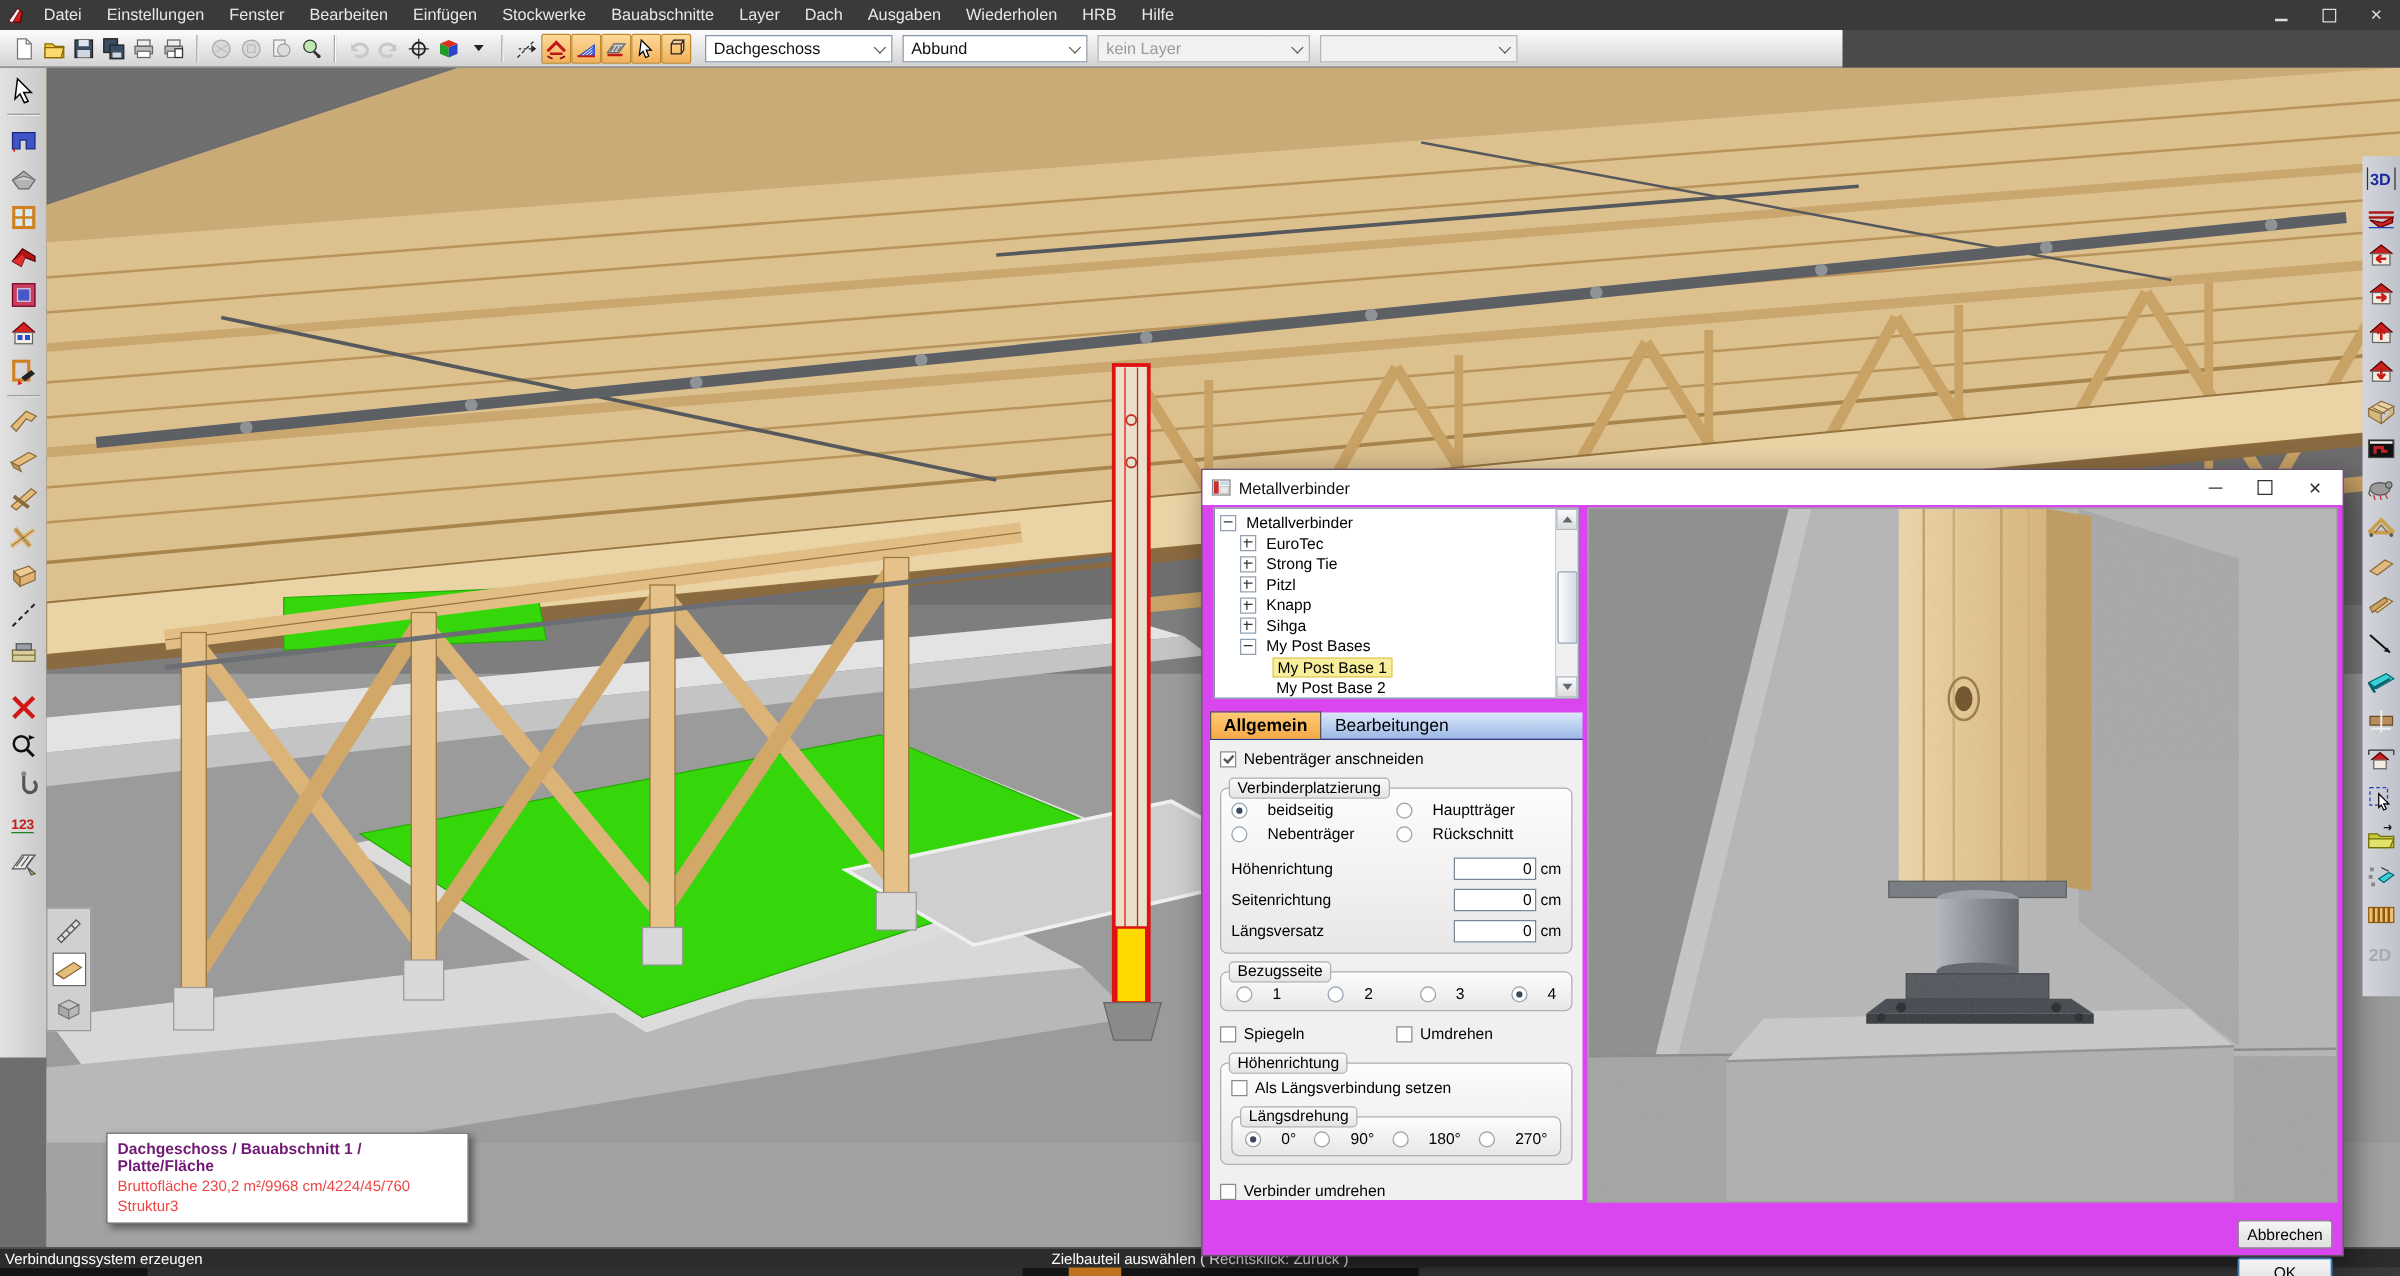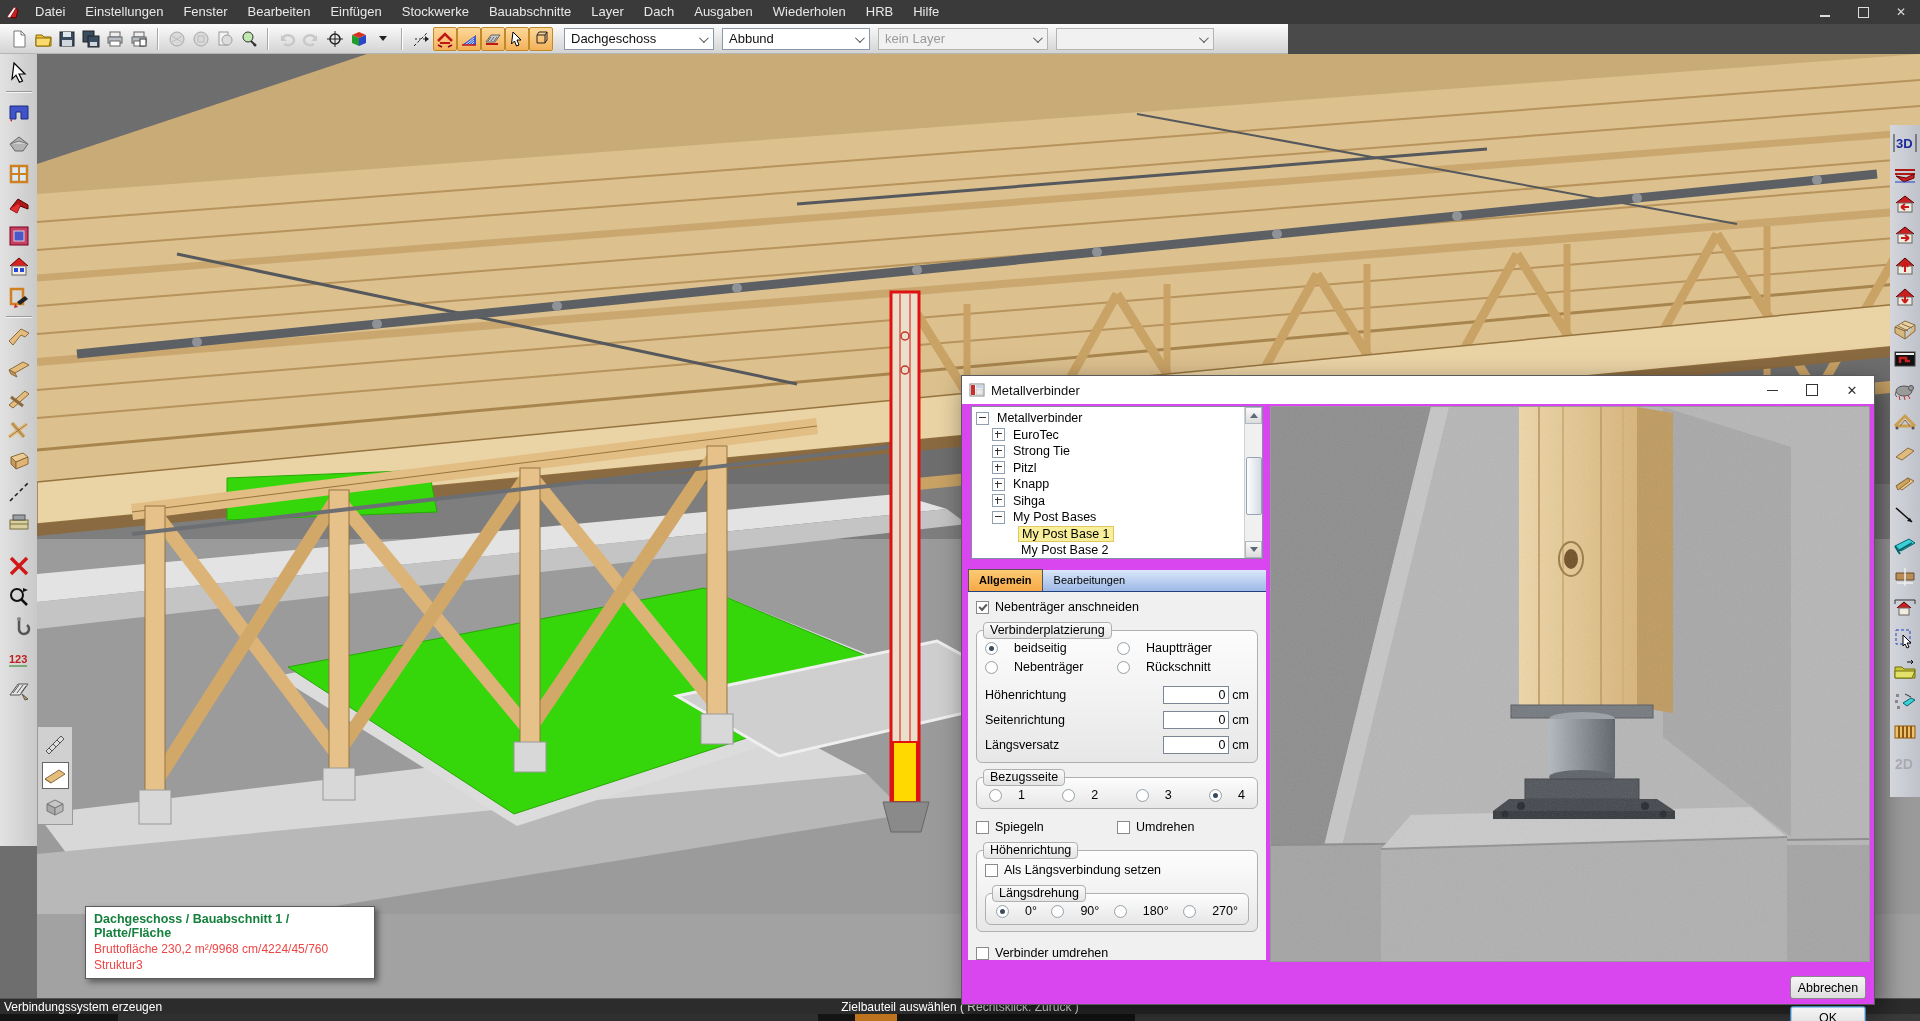--- a/index.html
+++ b/index.html
@@ -9,21 +9,21 @@
   .menubar{position:absolute;left:0;top:0;width:1920px;height:24px;background:#3a3a3a;
            display:flex;align-items:center;color:#e8e8e8;font-size:13px;z-index:40;}
   .menubar .applogo{width:22px;height:20px;display:flex;align-items:center;justify-content:center;margin-left:3px;}
   .menubar .mi{padding:0 10px;line-height:24px;cursor:default;}
   .winbtns{position:absolute;right:0;top:0;height:24px;display:flex;}
   .winbtn{width:38px;height:24px;display:flex;align-items:center;justify-content:center;color:#ddd;font-size:12px;}
   .glyph-min{width:10px;border-bottom:2px solid #ddd;height:2px;margin-top:6px;}
   .glyph-max{width:9px;height:9px;border:1.5px solid #ddd;}
   
   .toolbar{position:absolute;left:0;top:24px;width:1920px;height:30px;background:#4a4a4a;z-index:40;}
-  .tb-light{position:absolute;left:0;top:0;width:1288px;height:30px;
+  .tb-light{position:absolute;left:0;top:0;width:1474px;height:30px;
             background:linear-gradient(#fcfcfc,#d3d3d3);border-bottom:1px solid #b5b5b5;
             display:flex;align-items:center;padding-left:4px;box-sizing:border-box;}
   .tgroup{display:flex;align-items:center;height:28px;padding:0 3px;}
   .tsep{width:1px;height:22px;background:#a8a8a8;border-right:1px solid #fff;margin:0 3px;}
   .tbtn{width:24px;height:24px;display:flex;align-items:center;justify-content:center;border-radius:2px;}
   .tbtn.tg{background:linear-gradient(#fdd89b,#f3b159);border:1px solid #c08a28;box-sizing:border-box;}
   .caret-s{width:0;height:0;border-left:4px solid transparent;border-right:4px solid transparent;border-top:5px solid #222;}
   .combo{height:22px;background:#fff;border:1px solid #8a98a8;display:flex;align-items:center;
          padding:0 6px;font-size:13px;color:#111;position:relative;margin-left:8px;box-sizing:border-box;}
   .combo .chev{position:absolute;right:7px;top:7px;width:6px;height:6px;border-right:1.5px solid #555;
@@ -36,21 +36,21 @@
             align-items:center;padding:2px 0;z-index:30;border:1px solid #9a9a9a;}
   .rightrail{position:absolute;left:1890px;top:125px;width:30px;height:672px;background:linear-gradient(90deg,#d4d6dc,#bfc2ca);
             display:flex;flex-direction:column;align-items:center;padding-top:2px;box-sizing:border-box;z-index:30;}
   .rbtn{width:27px;height:27px;display:flex;align-items:center;justify-content:center;margin:2px 0;}
   .rbtn.pressed{background:#fff;border:1px solid #666;box-sizing:border-box;}
   .railsep{width:26px;height:1px;background:#9a9a9a;border-bottom:1px solid #f4f4f4;margin:3px 0;}
   
   .canvas{position:absolute;left:37px;top:54px;width:1883px;height:944px;background:#6e6e6e;z-index:1;}
   .tooltip{position:absolute;left:48px;top:852px;width:272px;background:#fff;border:1px solid #5a5a5a;
            box-shadow:3px 3px 6px rgba(0,0,0,.45);padding:5px 8px 6px 8px;z-index:5;}
-  .tooltip .tt-title{font-size:12.5px;font-weight:bold;color:#15803d;}
+  .tooltip .tt-title{font-size:12.5px;font-weight:bold;color:#701a75;}
   .tooltip .tt-line{font-size:12px;color:#ef4444;margin-top:2px;}
   
   .statusbar{position:absolute;left:0;top:998px;width:1920px;height:16px;background:#2c2c2c;color:#fff;
              font-size:12px;z-index:5;border-top:1px solid #555;box-sizing:border-box;}
   .statusbar .sleft{position:absolute;left:4px;top:1px;}
   .statusbar .scenter{position:absolute;left:50%;transform:translateX(-50%);top:1px;}
   .bottomstrip{position:absolute;left:0;top:1014px;width:1920px;height:7px;background:#141414;z-index:5;}
   .bs-seg1{position:absolute;left:118px;width:700px;height:7px;background:#2f2f2f;}
   .bs-seg2{position:absolute;left:855px;width:42px;height:7px;background:#c0731f;}
   .bs-seg3{position:absolute;left:1135px;width:785px;height:7px;background:#3a3a3a;}
@@ -73,21 +73,21 @@
   .tlabel.sel{background:#f8ef9c;border:1px solid #e0c85e;}
   .vscroll{position:absolute;right:0;top:0;width:17px;height:151px;background:#f0f0f0;border-left:1px solid #d0d0d0;}
   .varrow{position:absolute;left:0;width:17px;height:17px;background:linear-gradient(#fafafa,#dcdcdc);
           border:1px solid #b0b8c4;box-sizing:border-box;display:flex;align-items:center;justify-content:center;}
   .tri-up{width:0;height:0;border-left:4px solid transparent;border-right:4px solid transparent;border-bottom:5px solid #5a6a7a;}
   .tri-dn{width:0;height:0;border-left:4px solid transparent;border-right:4px solid transparent;border-top:5px solid #5a6a7a;}
   .vthumb{position:absolute;left:1px;top:50px;width:14px;height:56px;background:linear-gradient(90deg,#fdfdfd,#d5dbe4);
           border:1px solid #96a4b8;border-radius:2px;}
   .tabstrip{position:absolute;left:6px;top:194px;width:298px;height:22px;
             background:linear-gradient(#dbe7f9,#9db9e6);border-bottom:1px solid #23407e;display:flex;align-items:flex-end;box-sizing:border-box;}
-  .tab{height:21px;line-height:21px;padding:0 10px;font-size:11px;color:#000;border:1px solid #6b7f9c;border-bottom:none;}
+  .tab{height:21px;line-height:21px;padding:0 10px;font-size:14px;color:#000;border:1px solid #6b7f9c;border-bottom:none;}
   .tab.active{background:linear-gradient(#fdca74,#f6a947);font-weight:bold;border-color:#555;}
   .tab.idle{background:transparent;border-color:transparent;}
   .tabpanel{position:absolute;left:6px;top:216px;width:298px;height:368px;background:#f0f0f0;
             padding:6px 8px;box-sizing:border-box;font-size:12.5px;color:#000;}
   .checkrow{display:flex;align-items:center;gap:6px;height:18px;}
   .cb{width:13px;height:13px;border:1px solid #8a8a8a;background:#fff;position:relative;flex:none;box-sizing:border-box;}
   .cb.checked::after{content:"";position:absolute;left:2px;top:2px;width:6px;height:3px;
       border-left:2px solid #5a5a5a;border-bottom:2px solid #5a5a5a;transform:rotate(-48deg);}
   .rb{width:13px;height:13px;border-radius:50%;border:1px solid #9aa4ac;background:radial-gradient(#fff 55%,#dfe3e6);
       position:relative;flex:none;box-sizing:border-box;}

